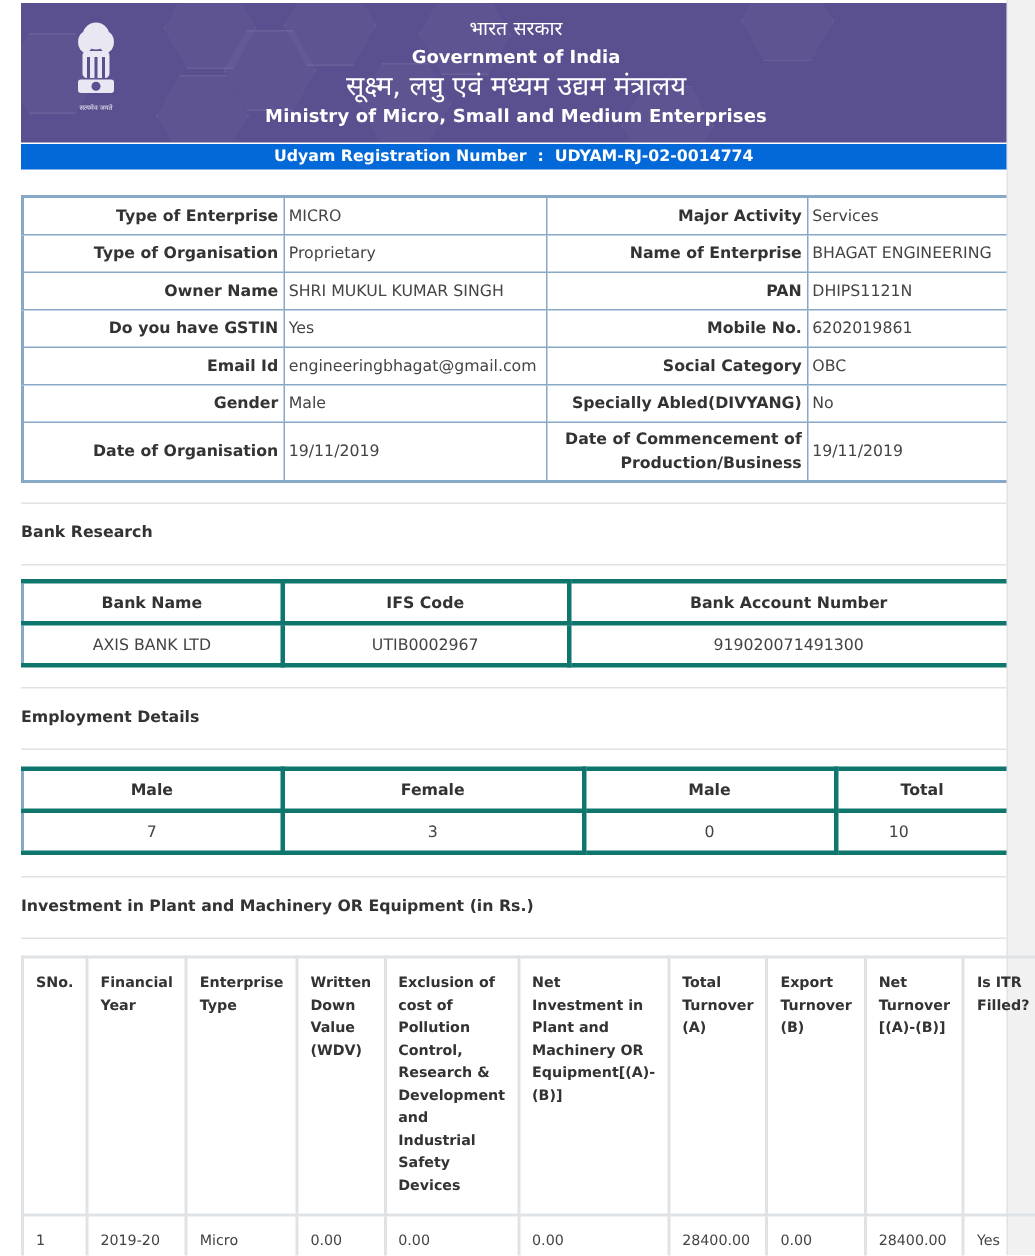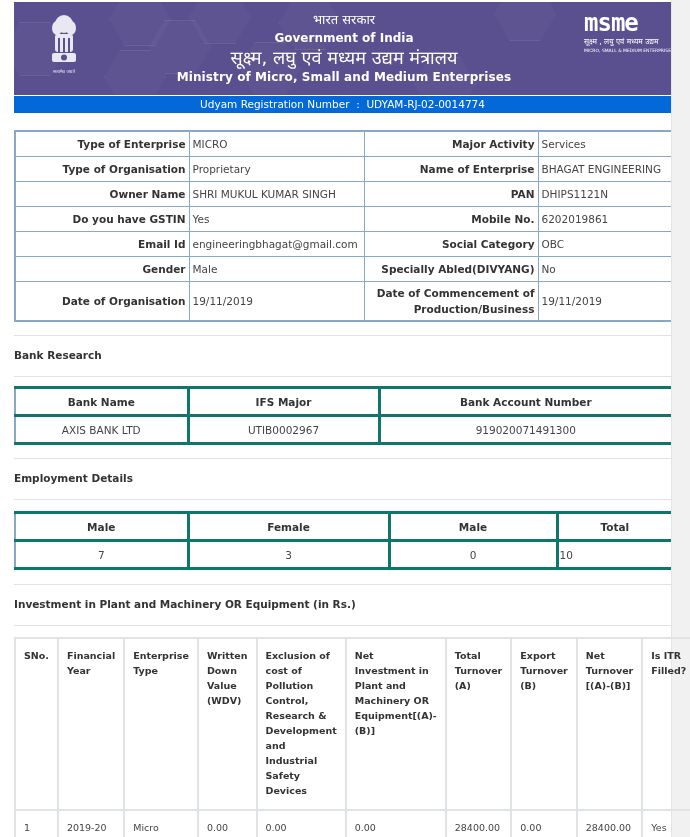--- a/index.html
+++ b/index.html
@@ -11,21 +11,21 @@
   .emblem { position:absolute; left:33px; top:10px; width:34px; height:66px; }
   .htext { position:absolute; left:150px; width:360px; top:8px; text-align:center; color:#fff; }
   .htext .l1 { font-size:13px; line-height:19px; }
   .htext .l2 { font-size:12px; font-weight:bold; line-height:19px; }
   .htext .l3 { font-size:18px; line-height:19px; }
   .htext .l4 { font-size:12px; font-weight:bold; line-height:21px; letter-spacing:0.1px; }
   .msme { position:absolute; left:570px; top:8px; width:90px; color:#fff; }
   .msme .logo { font-size:24px; font-weight:bold; letter-spacing:-1px; line-height:26px; font-family:"DejaVu Sans Mono", monospace; }
   .msme .s1 { font-size:7.5px; line-height:11px; }
   .msme .s2 { font-size:4.5px; line-height:7px; white-space:nowrap; }
-  .udyam { height:17px; margin-top:1px; background:#0369d9; color:#fff; font-size:10.5px; font-weight:normal; text-align:center; line-height:17px; }
+  .udyam { height:17px; margin-top:1px; background:#0369d9; color:#fff; font-size:10.5px; font-weight:bold; text-align:center; line-height:17px; }
   table { border-collapse:collapse; width:100%; font-size:10.5px; }
   .t1 { margin-top:17px; border-top:2px solid #88a8c8; border-bottom:2px solid #88a8c8; }
   .t1 td { border:1px solid #88a8c8; height:24px; padding:0 3px; }
   .t1 td.lab { text-align:right; font-weight:bold; color:#333;margin-left:16px; }
   .t1 td.val { text-align:left; color:#444; }
   .t1 tr.tall td { height:38px; line-height:16px; }
   .t1 td:first-child { border-left:2px solid #88a8c8; }
   .t1 td:last-child { border-right:none; }
   .hr { border-top:1px solid #e2e2e2; }
   .sec { font-size:10.5px; font-weight:bold; color:#333; }
@@ -73,25 +73,20 @@
       <text x="17" y="61" font-size="4.5" fill="#e9e7f2" text-anchor="middle">सत्यमेव जयते</text>
     </svg>
 
     <div class="htext">
       <div class="l1">भारत सरकार</div>
       <div class="l2">Government of India</div>
       <div class="l3">सूक्ष्म, लघु एवं मध्यम उद्यम मंत्रालय</div>
       <div class="l4">Ministry of Micro, Small and Medium Enterprises</div>
     </div>
 
-    <div class="msme">
-      <div class="logo">msme</div>
-      <div class="s1">सूक्ष्म , लघु एवं मध्यम उद्यम</div>
-      <div class="s2">MICRO, SMALL &amp; MEDIUM ENTERPRISES</div>
-    </div>
   </div>
 
   <div class="udyam">
     <span>Udyam Registration Number</span>
     &nbsp;<span>:</span>&nbsp;
     <span>UDYAM-RJ-02-0014774</span>
   </div>
 
   <table class="t1">
     <colgroup>
@@ -152,21 +147,21 @@
 
   <table class="t2" style="margin-top:9px">
     <colgroup>
         <col style="width:173px">
         <col style="width:191px">
         <col>
       </colgroup>
     <tbody>
         <tr>
       <th>Bank Name</th>
-      <th>IFS Major</th>
+      <th>IFS Code</th>
       <th>Bank Account Number</th>
     </tr>
     <tr>
       <td>AXIS BANK LTD</td>
       <td>UTIB0002967</td>
       <td>919020071491300</td>
     </tr>
   </tbody>
     </table>
 
@@ -185,21 +180,21 @@
         <tr>
       <th>Male</th>
       <th>Female</th>
       <th>Male</th>
       <th>Total</th>
     </tr>
     <tr>
       <td>7</td>
       <td>3</td>
       <td>0</td>
-      <td style="text-align:left;padding-right:32px">10</td>
+      <td style="text-align:center;padding-right:32px">10</td>
     </tr>
   </tbody>
     </table>
 
   <div class="hr" style="margin-top:14px"></div>
   <div class="sec" style="margin-top:13px">Investment in Plant and Machinery OR Equipment (in Rs.)</div>
   <div class="hr" style="margin-top:15px"></div>
 
   <table class="t3" style="margin-top:11px">
     <colgroup>

